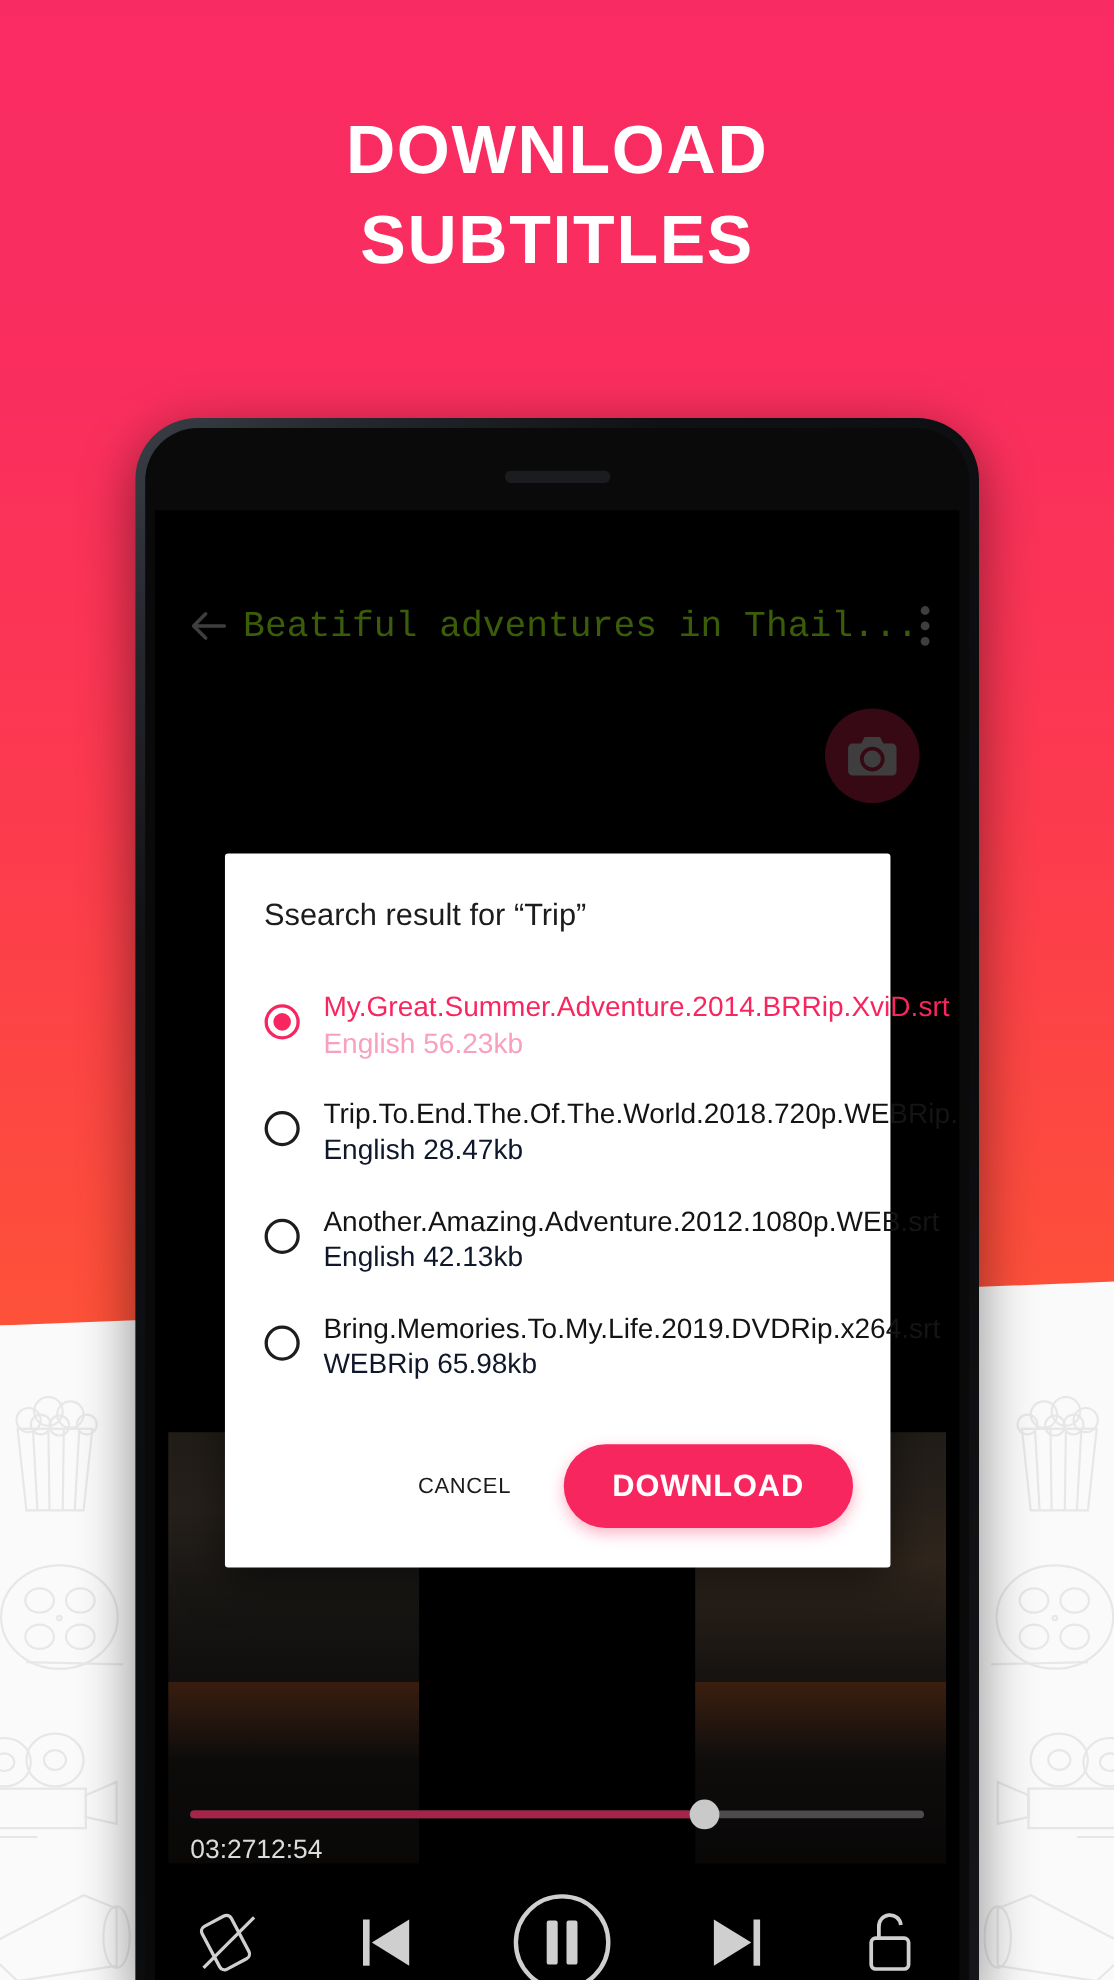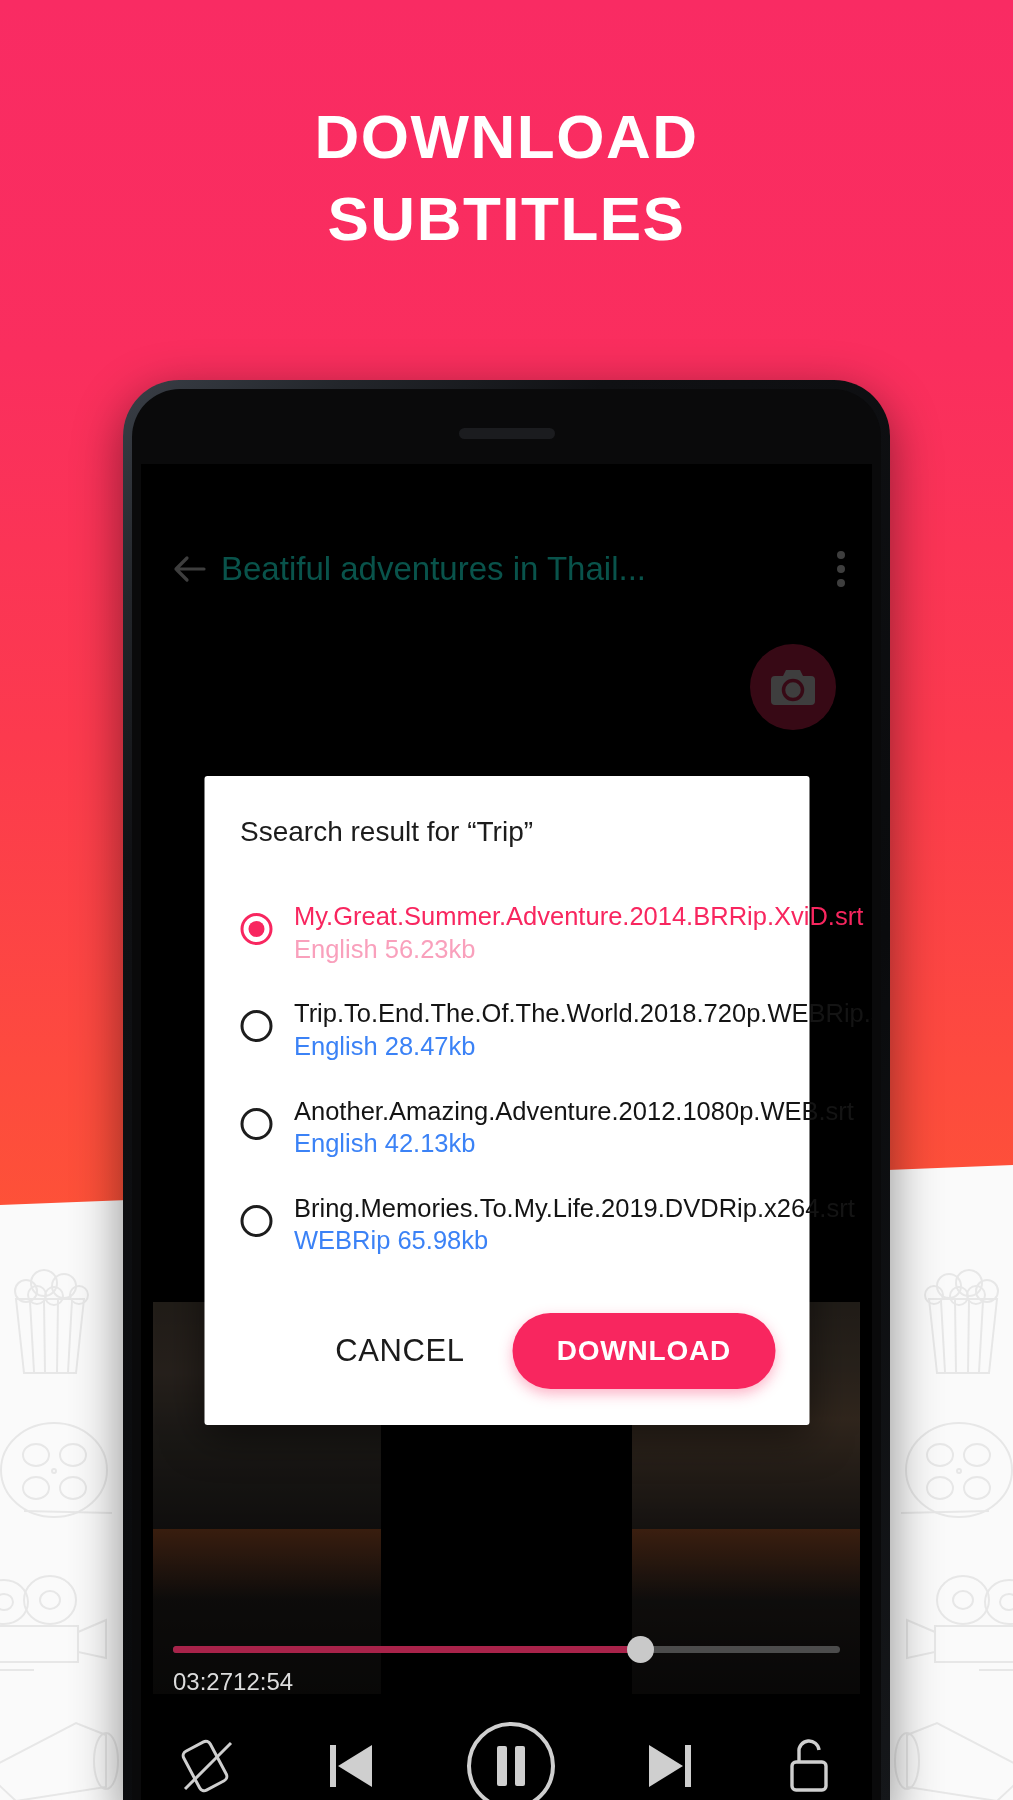--- a/index.html
+++ b/index.html
@@ -71,22 +71,22 @@
   }
   #statusbar .ic { display:block; }
 
   
   #appbar {
     position:absolute; top:62px; left:0; width:731px; height:86px;
     display:flex; align-items:center; padding:0 26px;
   }
   #back-arrow { width:46px; height:46px; flex:0 0 auto; }
   #app-title {
-    color:#14b8a6; font-size:33px; margin-left:8px;
-    white-space:nowrap; overflow:hidden; flex:1 1 auto;
+    color:#84cc16; font-size:33px; margin-left:8px;
+    white-space:nowrap; overflow:hidden; flex:1 1 auto;font-family:Liberation Mono, monospace;
   }
   #overflow-menu { width:10px; height:46px; flex:0 0 auto;
     display:flex; flex-direction:column; justify-content:center; gap:6px; align-items:center;}
   #overflow-menu i { width:8px; height:8px; border-radius:50%; background:#8a8a8a; display:block;}
 
   
   #camera-fab {
     position:absolute; right:36px; top:180px;
     width:86px; height:86px; border-radius:50%;
     background:#7b1630;
@@ -131,31 +131,31 @@
     background:#fff;
   }
   .result-row.selected .radio { border-color:#F8265F; }
   .result-row.selected .radio::after {
     content:""; position:absolute; left:50%; top:50%;
     transform:translate(-50%,-50%);
     width:16px; height:16px; border-radius:50%; background:#F8265F;
   }
   .result-text { font-size:25.5px; line-height:1.28; color:#141414; }
   .result-row.selected .result-text { color:#F8265F; }
-  .result-meta { color:#3b82f6; font-weight:normal; }
+  .result-meta { color:#0f172a; font-weight:normal; }
   .result-row.selected .result-meta { color:#F9A0BC; }
   .fname { }
 
   #dialog-actions {
     display:flex; align-items:center; justify-content:flex-end;
     gap:30px; padding:40px 34px 6px 34px;
   }
   #cancel-button {
     background:none; border:none; cursor:pointer;
-    font-family:inherit; font-size:31px; color:#1b1b1b;
+    font-family:inherit; font-size:20px; color:#1b1b1b;
     letter-spacing:.6px; padding:14px 18px;
   }
   #download-button {
     background:#F8265F; border:none; cursor:pointer;
     font-family:inherit; font-size:28px; color:#fff; font-weight:bold;
     letter-spacing:.8px;
     padding:22px 44px; border-radius:40px;
     box-shadow:0 5px 14px rgba(248,38,95,.35);
   }
 

